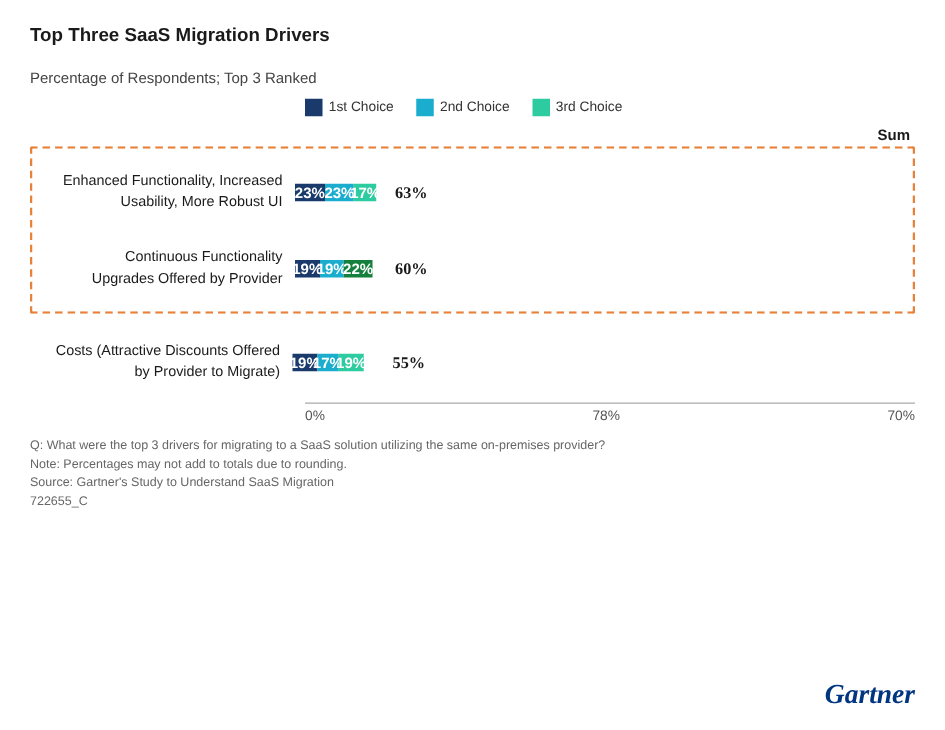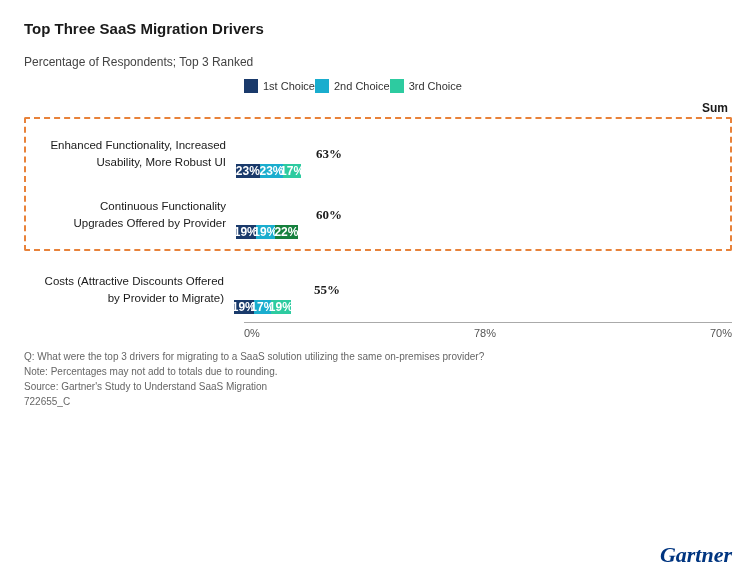--- a/index.html
+++ b/index.html
@@ -19,20 +19,21 @@
     }
     .sub-title {
       font-size: 12px;
       color: #444;
       margin-bottom: 10px;
       margin-top: 18px;
     }
     .legend {
       display: flex;
       align-items: flex-end;
+      gap: 18px;
       margin-bottom: 8px;
       margin-left: 220px;
     }
     .legend-item {
       display: flex;
       align-items: center;
       gap: 5px;
       font-size: 11px;
       color: #333;
     }
@@ -73,21 +74,21 @@
     }
     .bars-container {
       flex: 1;
       display: flex;
       align-items: center;
       position: relative;
     }
     .bar-group {
       display: flex;
       height: 49px;
-      align-items: flex-end;
+      align-items: center;
     }
     .bar-segment {
       display: flex;
       align-items: center;
       justify-content: center;
       font-size: 12px;
       font-weight: bold;
       color: #fff;
     }
     .sum-value {

